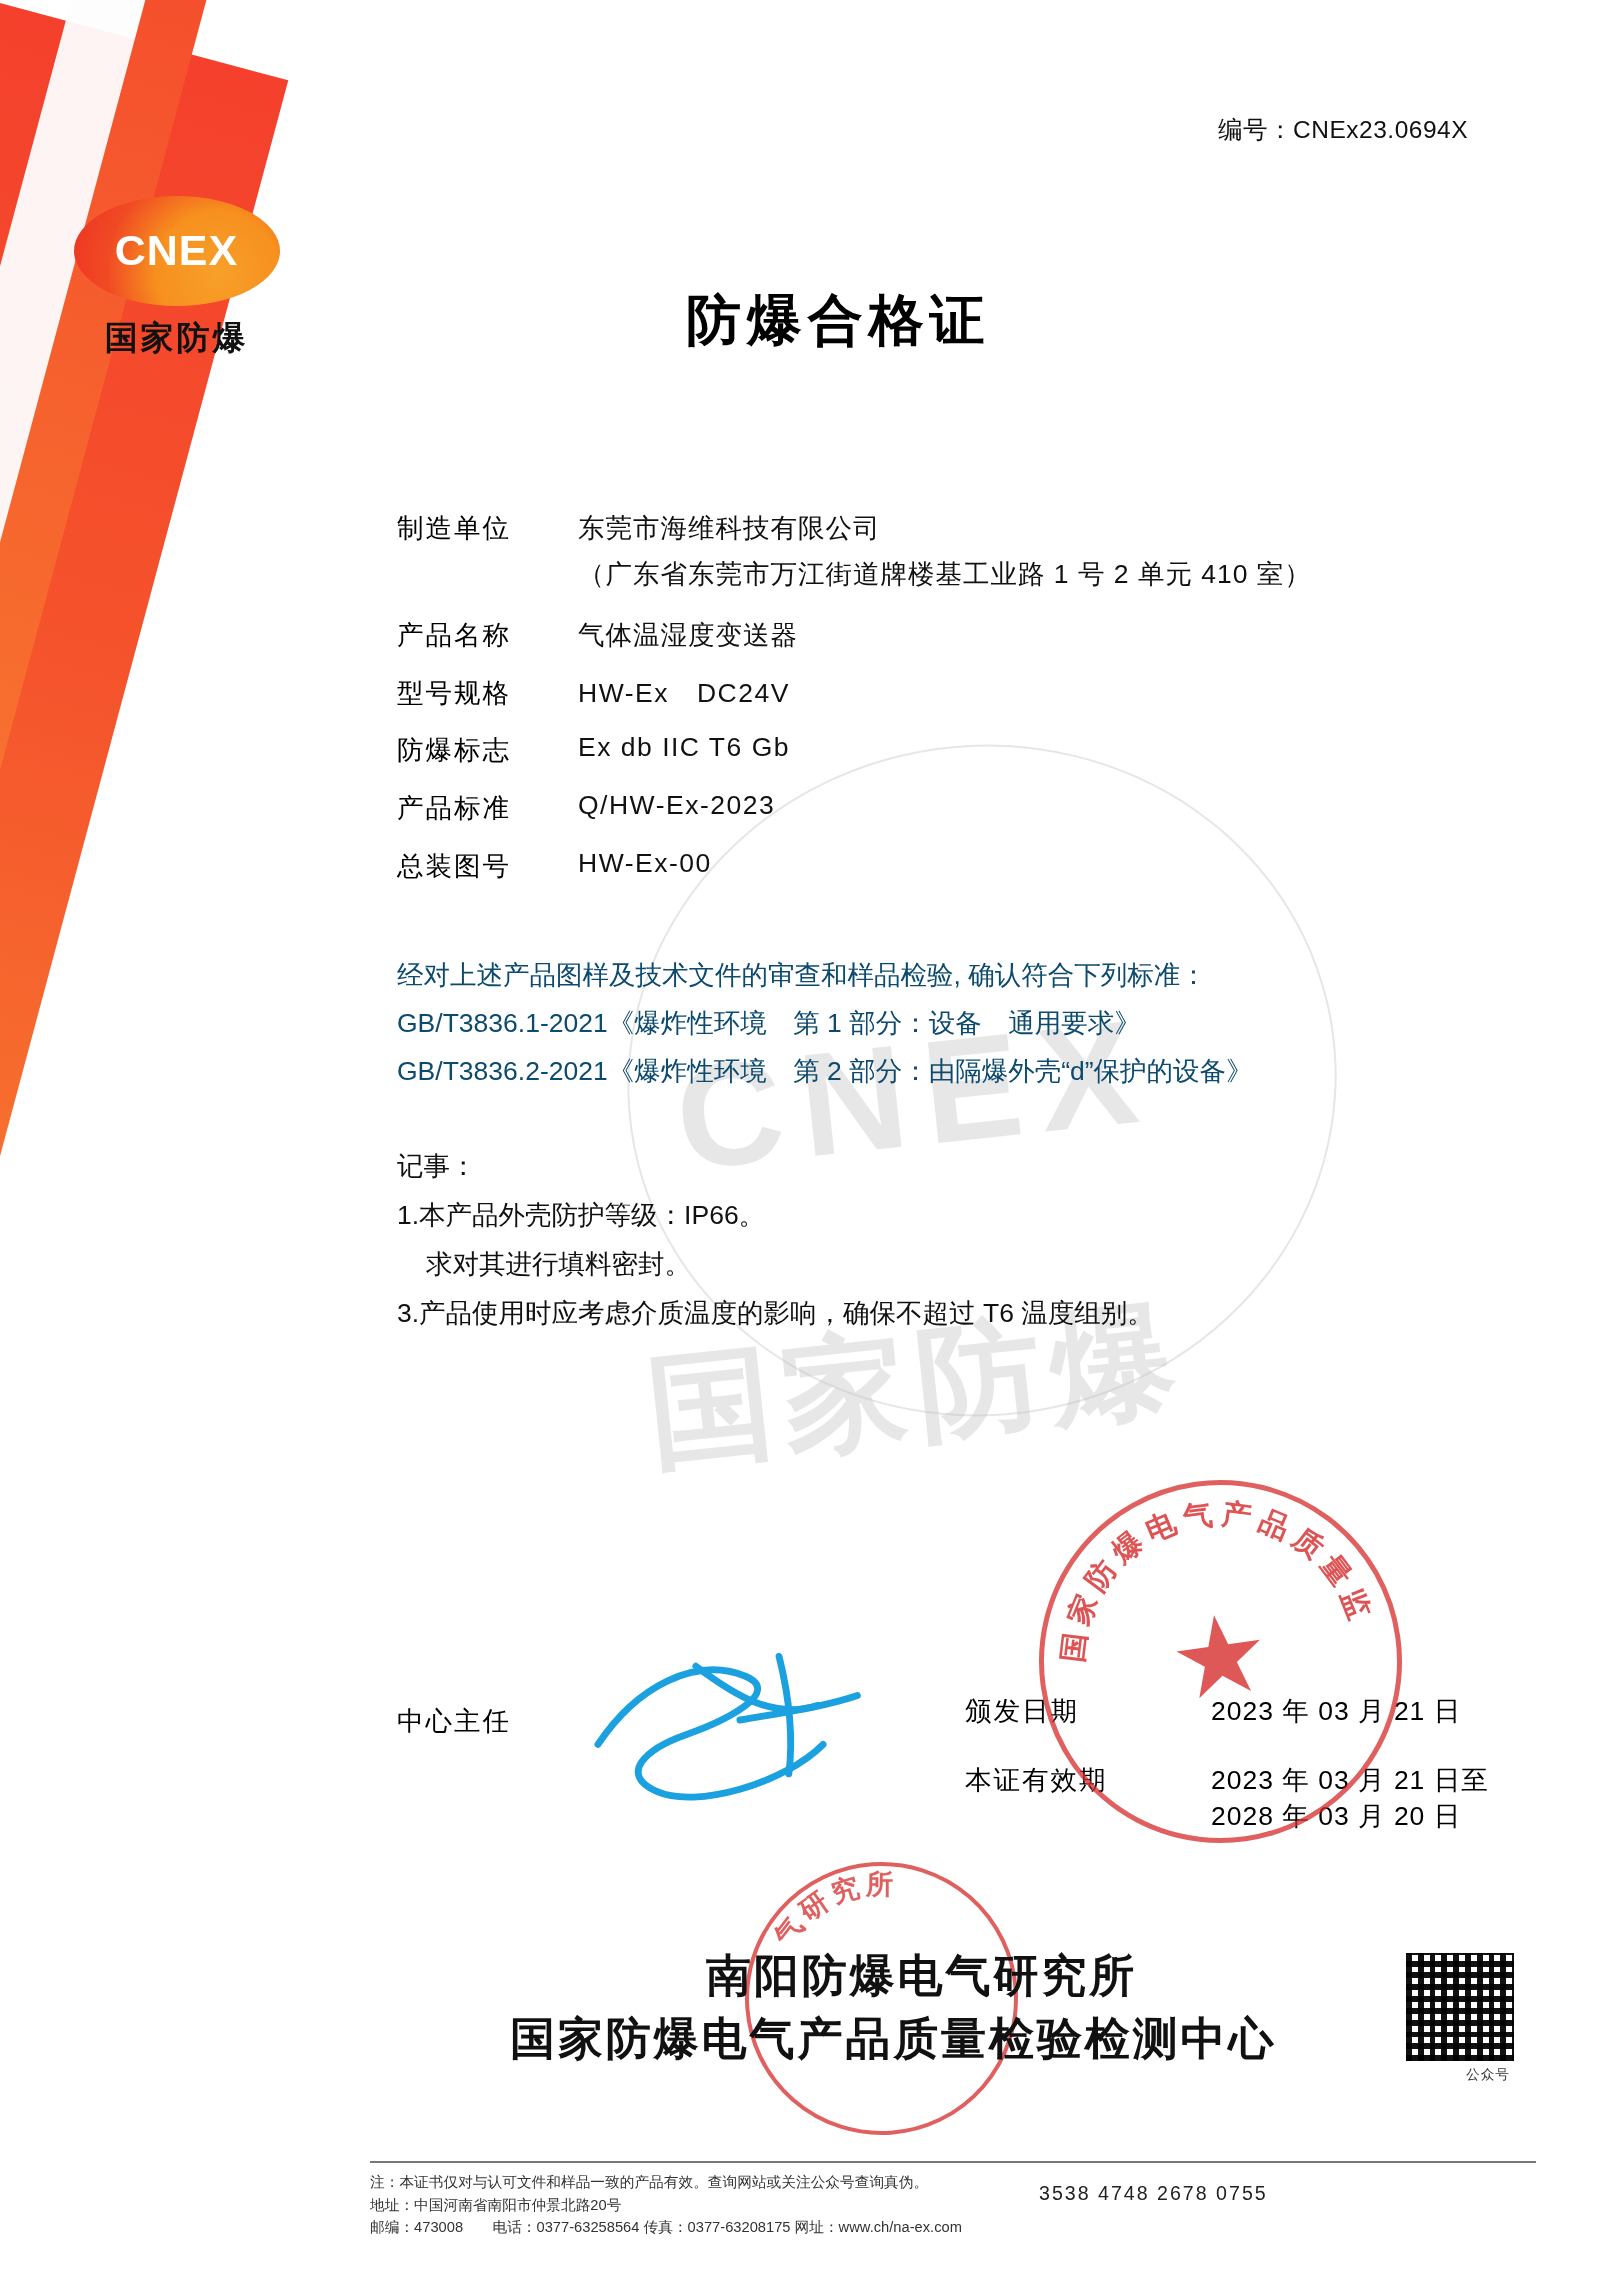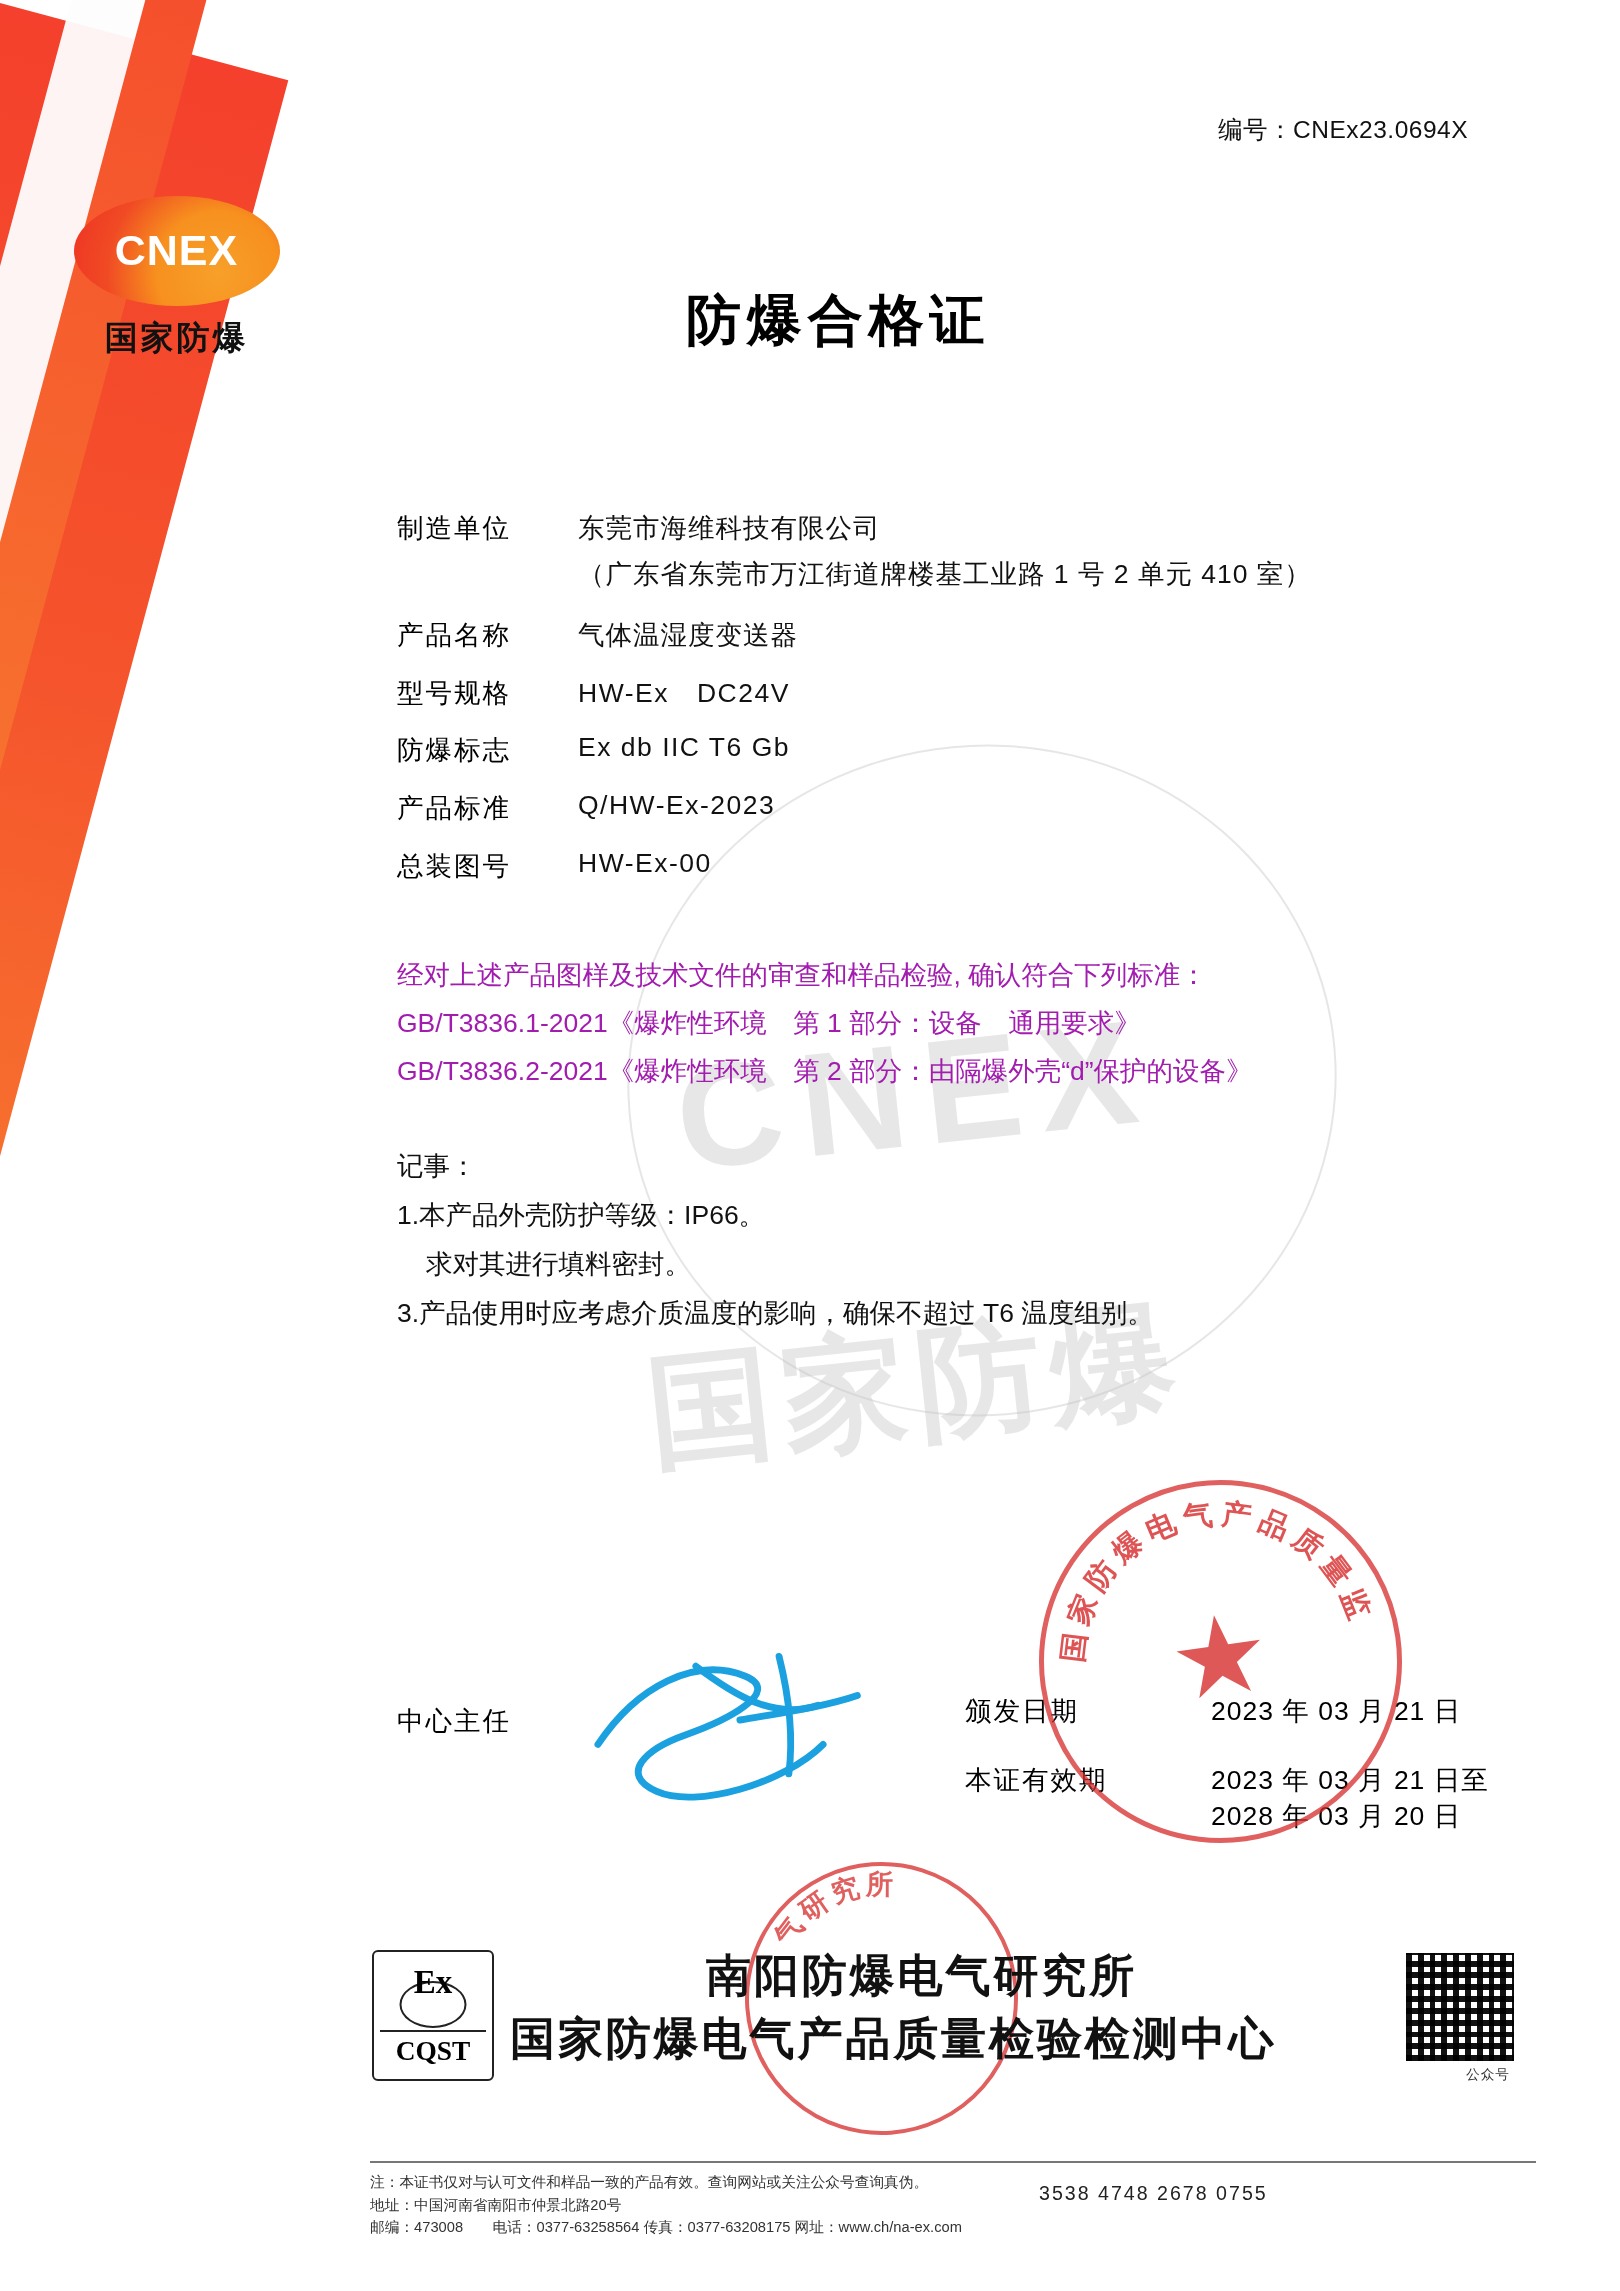--- a/index.html
+++ b/index.html
@@ -62,21 +62,21 @@
     position:absolute;left:686px;top:284px;
     font-size:55px;font-weight:bold;letter-spacing:5.9px;color:#000;
   }
   
   .fields{position:absolute;left:397px;top:510px;width:1098px;}
   .row{display:flex;align-items:flex-start;margin-bottom:21.6px;}
   .lbl{width:181px;flex:0 0 181px;font-size:26.5px;color:#000000;letter-spacing:2px;}
   .val{font-size:26.5px;color:#111;letter-spacing:1px;}
   .val.sub{margin-left:181px;margin-top:9.8px;}
   .mono{font-family:"Liberation Sans",sans-serif;letter-spacing:1.5px;}
-  .para{position:absolute;left:397px;top:951px;width:1127px;font-size:26.5px;line-height:48px;color:#a21caf;}
+  .para{position:absolute;left:397px;top:951px;width:1127px;font-size:26.5px;line-height:48px;color:#0c4a6e;}
   .notes{position:absolute;left:397px;top:1142px;width:1137px;font-size:26.5px;line-height:49px;color:#111;}
   .notes .indent{padding-left:29px;}
   
   .sig{position:absolute;left:397px;top:1666px;width:1137px;}
   .sig-label{position:absolute;left:0;top:37px;font-size:26.5px;letter-spacing:2px;}
   .sig-mark{
     position:absolute;left:181px;top:-39px;width:314px;height:186px;
   }
   .issue-lbl{position:absolute;left:568px;top:27.4px;font-size:26.5px;letter-spacing:2px;}
   .issue-val{position:absolute;left:814px;top:27.4px;font-size:26.5px;letter-spacing:1px;}
@@ -241,26 +241,20 @@
     <svg class="arc" style="position:absolute;left:0;top:0;width:100%;height:100%;" viewBox="0 0 270 270">
       <defs>
         <path id="arcTop2" d="M28,135 A107,107 0 1,1 242,135"></path>
       </defs>
       <text font-size="28" font-weight="bold" fill="rgba(214,41,41,0.75)" letter-spacing="5">
         <textPath href="#arcTop2" startOffset="18%">气研究所</textPath>
       </text>
     </svg>
   </div>
 
-  <div class="ex-badge">
-    <div class="ring"></div>
-    <div class="ex">Ex</div>
-    <div class="line"></div>
-    <div class="cqst">CQST</div>
-  </div>
   <div class="inst1">南阳防爆电气研究所</div>
   <div class="inst2">国家防爆电气产品质量检验检测中心</div>
 
   <div class="qr"></div>
   <div class="qr-cap">公众号</div>
 
   <div class="footline"></div>
   <div class="hotline">3538 4748 2678 0755</div>
   <div class="fineprint">
     <div>注：本证书仅对与认可文件和样品一致的产品有效。查询网站或关注公众号查询真伪。</div>

